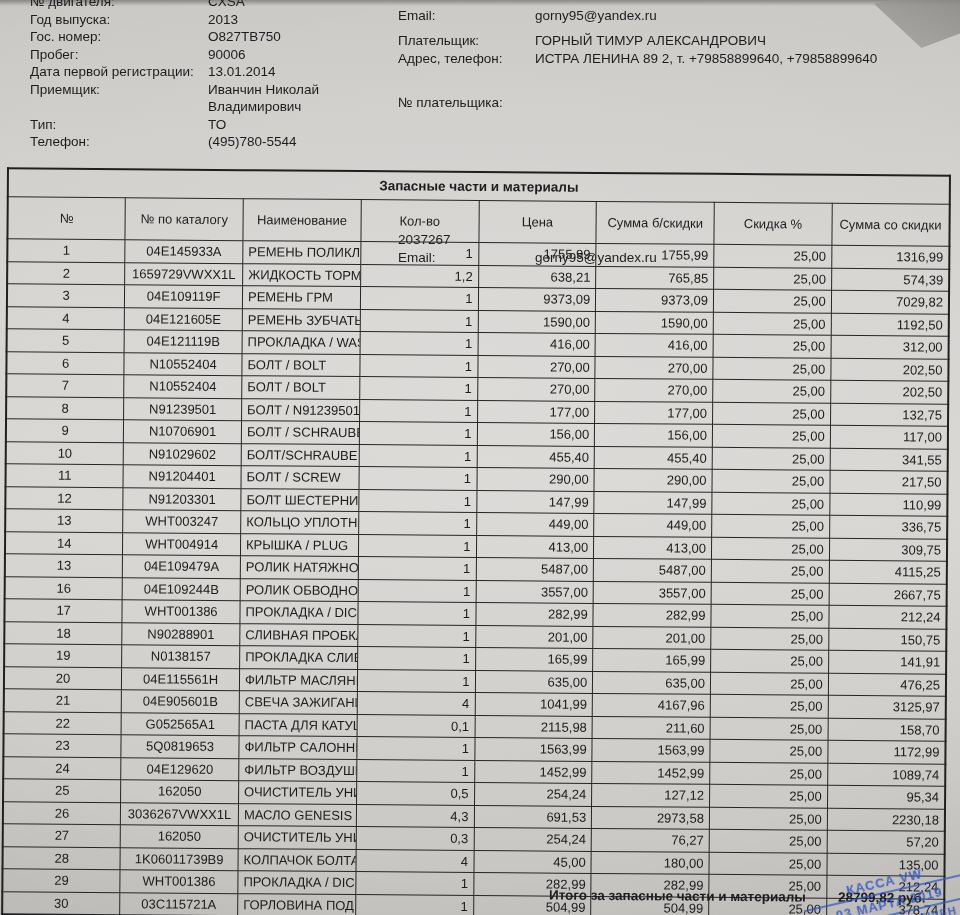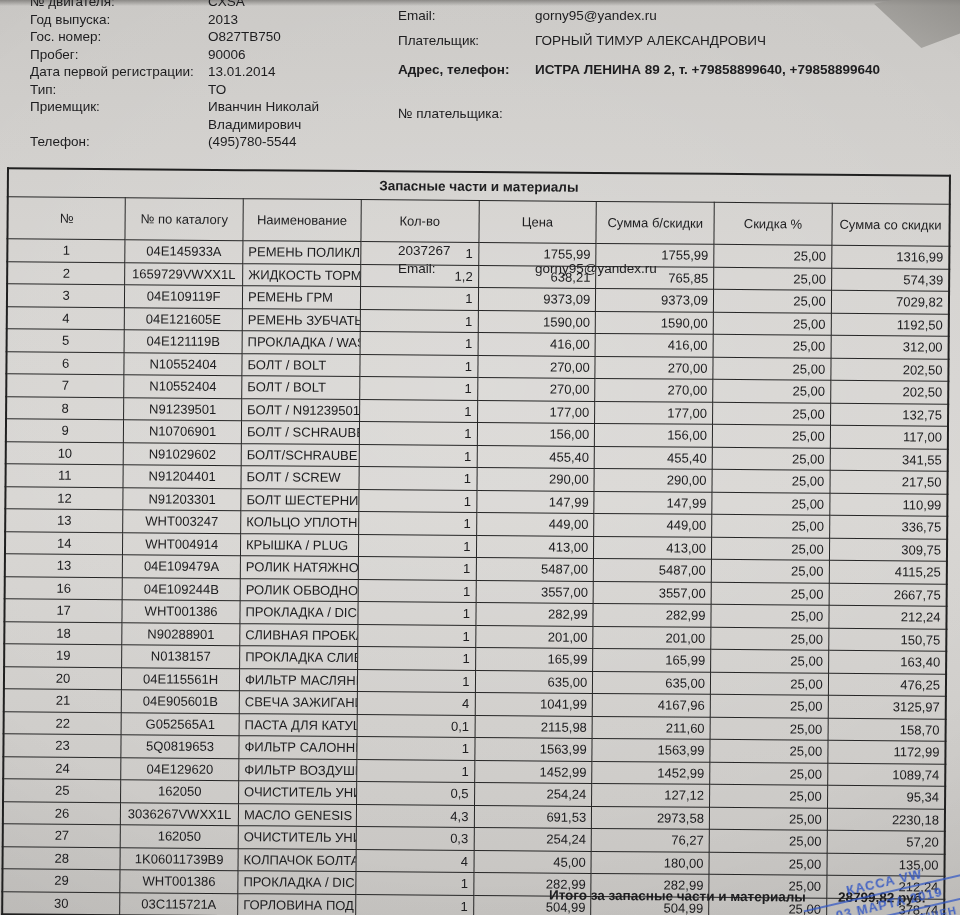--- a/index.html
+++ b/index.html
@@ -18,21 +18,21 @@
   
   .header{position:absolute;top:-7px;left:0;right:0;height:176px;font-size:13.5px;}
   .col-left{position:absolute;left:30px;top:0;width:345px;}
   .col-right{position:absolute;left:398px;top:0;width:545px;}
   .hrow{display:flex;line-height:17.5px;}
   .hlabel{flex:0 0 178px;}
   .col-right .hlabel{flex:0 0 137px;}
   .hvalue{flex:1;}
   .col-right .hrow:nth-child(1){margin-top:14px;}
   .col-right .hrow:nth-child(2){margin-top:7px;}
-  .col-right .hrow:nth-child(3){margin-top:12px;font-weight:bold;}
+  .col-right .hrow:nth-child(3){margin-top:1px;}
   .col-right .hrow:nth-child(4){margin-top:26px;flex-direction:column;}
   .col-right .hrow:nth-child(5){margin-top:1px;}
   
   .tablewrap{position:absolute;top:171px;left:7px;width:944px;transform:rotate(0.45deg);transform-origin:50% 0;}
   table{border-collapse:collapse;width:100%;table-layout:fixed;}
   th,td{border:1px solid #262626;font-weight:normal;font-size:13px;overflow:hidden;}
   table{border:2px solid #202020;}
   .title-row th{height:25px;font-weight:bold;font-size:13.5px;text-align:center;}
   .cols th{height:41px;text-align:center;vertical-align:middle;line-height:14px;padding:0 2px;}
   tbody td{height:21.5px;padding:0 5px;line-height:15px;white-space:nowrap;}
@@ -81,26 +81,26 @@
         </div>
         <div class="hrow">
           <span class="hlabel">Пробег:</span>
           <span class="hvalue">90006</span>
         </div>
         <div class="hrow">
           <span class="hlabel">Дата первой регистрации:</span>
           <span class="hvalue">13.01.2014</span>
         </div>
         <div class="hrow">
+          <span class="hlabel">Приемщик:</span>
+          <span class="hvalue">Иванчин Николай Владимирович</span>
+        </div>
+        <div class="hrow">
           <span class="hlabel">Тип:</span>
           <span class="hvalue">ТО</span>
-        </div>
-        <div class="hrow">
-          <span class="hlabel">Приемщик:</span>
-          <span class="hvalue">Иванчин Николай Владимирович</span>
         </div>
         <div class="hrow">
           <span class="hlabel">Телефон:</span>
           <span class="hvalue">(495)780-5544</span>
         </div>
       </div>
     <div class="col-right">
         <div class="hrow">
           <span class="hlabel">Email:</span>
           <span class="hvalue">gorny95@yandex.ru</span>
@@ -323,21 +323,21 @@
             <td class="c7">150,75</td>
           </tr>
           <tr>
             <td class="c0">19</td>
             <td class="c1">N0138157</td>
             <td class="c2">ПРОКЛАДКА СЛИВНОЙ ПРОБКИ / DICHTRING</td>
             <td class="c3">1</td>
             <td class="c4">165,99</td>
             <td class="c5">165,99</td>
             <td class="c6">25,00</td>
-            <td class="c7">163,40</td>
+            <td class="c7">141,91</td>
           </tr>
           <tr>
             <td class="c0">20</td>
             <td class="c1">04E115561H</td>
             <td class="c2">ФИЛЬТР МАСЛЯНЫЙ / OIL FILTER</td>
             <td class="c3">1</td>
             <td class="c4">635,00</td>
             <td class="c5">635,00</td>
             <td class="c6">25,00</td>
             <td class="c7">476,25</td>

